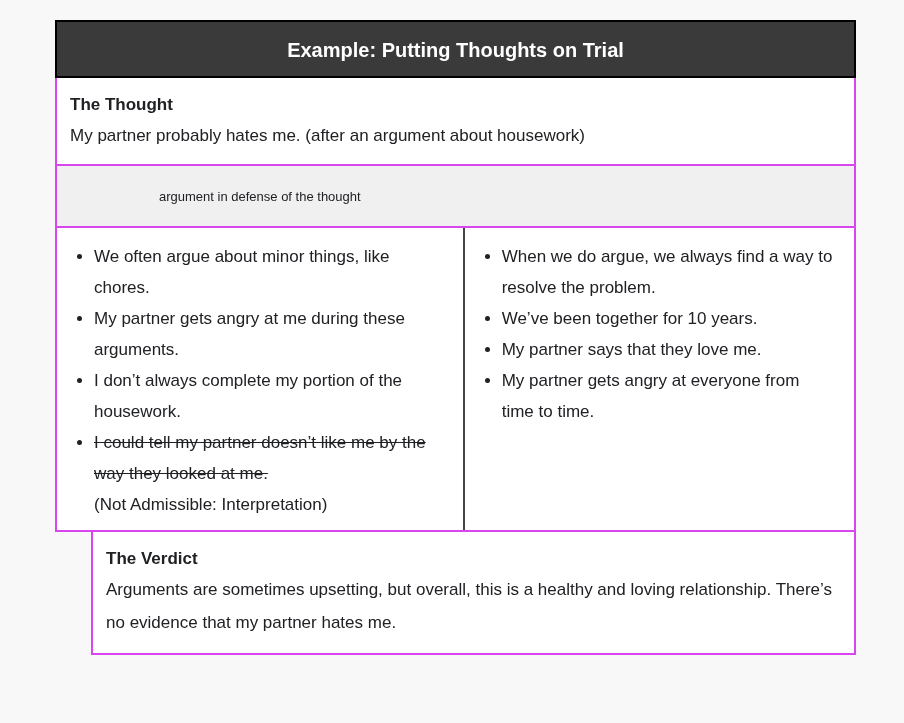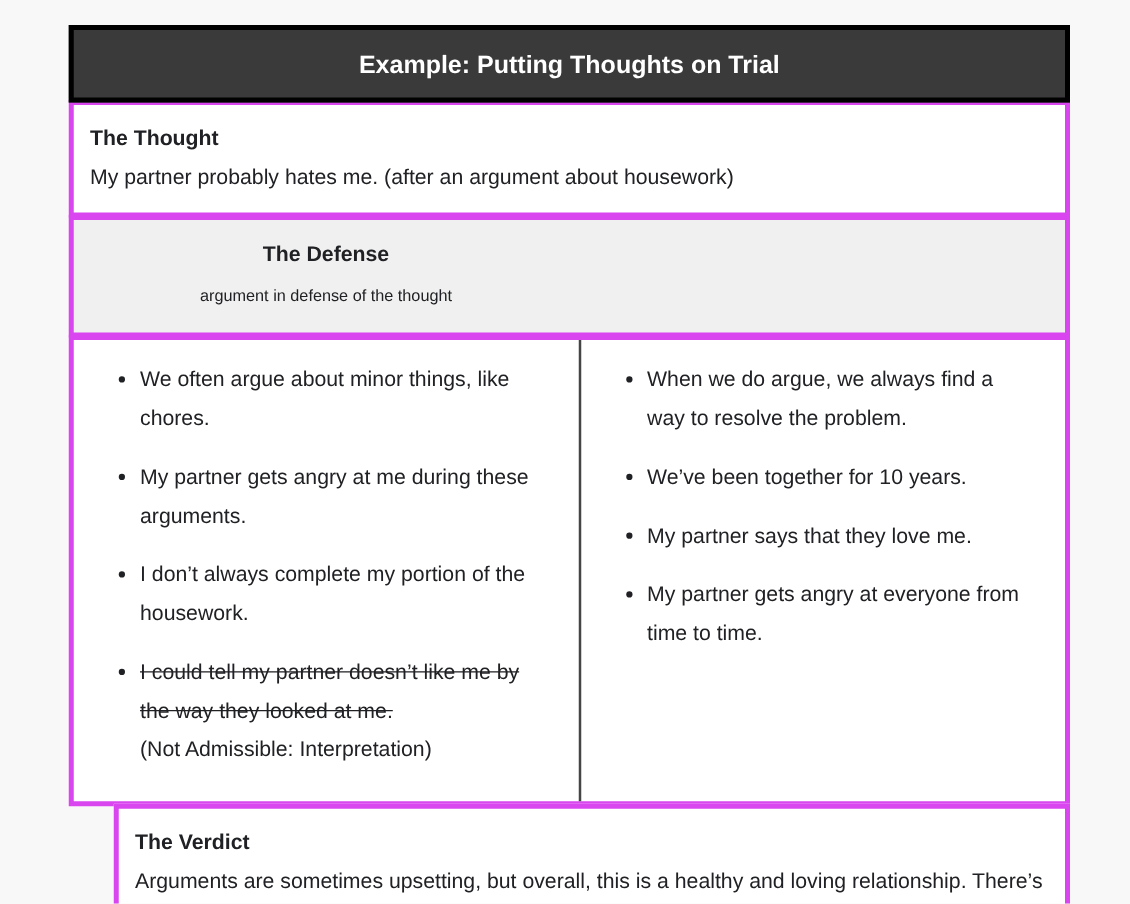--- a/index.html
+++ b/index.html
@@ -16,21 +16,21 @@
     overflow: hidden;
     position: relative;
   }
   .worksheet {
     width: 801px;
     margin: 20px 0 0 55px;
     box-sizing: border-box;
   }
   .row {
     box-sizing: border-box;
-    border: 4px solid #d946ef;
+    border: 2px solid #d946ef;
     background: #ffffff;
   }
   .row + .row { margin-top: -2px; }
 
   
   .header-bar {
     background: #3a3a3a;
     border-color: #000000;
     color: #ffffff;
     text-align: center;
@@ -87,21 +87,21 @@
   .body-row { min-height: 305px; }
   .body-row .col { padding: 0 18px 10px 0; }
   .arg-list {
     margin: 13px 0 0 0;
     padding: 0 0 0 37px;
     list-style: disc outside;
   }
   .arg-list li {
     font-size: 17px;
     line-height: 31px;
-    margin: 16px;
+    margin: 0;
   }
   .struck { text-decoration: line-through; }
   .item-note { display: block; }
 
   
   .verdict-row { padding: 13px 15px 14px 13px; margin-left: 36px; }
 </style>
 </head>
 <body>
 
@@ -110,21 +110,20 @@
 
     <div class="row header-bar">Example: Putting Thoughts on Trial</div>
 
     <div class="row thought-row">
       <div class="section-heading">The Thought</div>
       <div class="section-text">My partner probably hates me. (after an argument about housework)</div>
     </div>
 
     <div class="row cols colhead-row">
       <div class="col">
-        <div class="colhead-title">The Defense</div>
         <div class="colhead-sub">argument in defense of the thought</div>
       </div>
     </div>
 
     <div class="row cols body-row">
       <div class="col">
         <ul class="arg-list">
 
             <li>
               <span>We often argue about minor things, like chores.</span>

